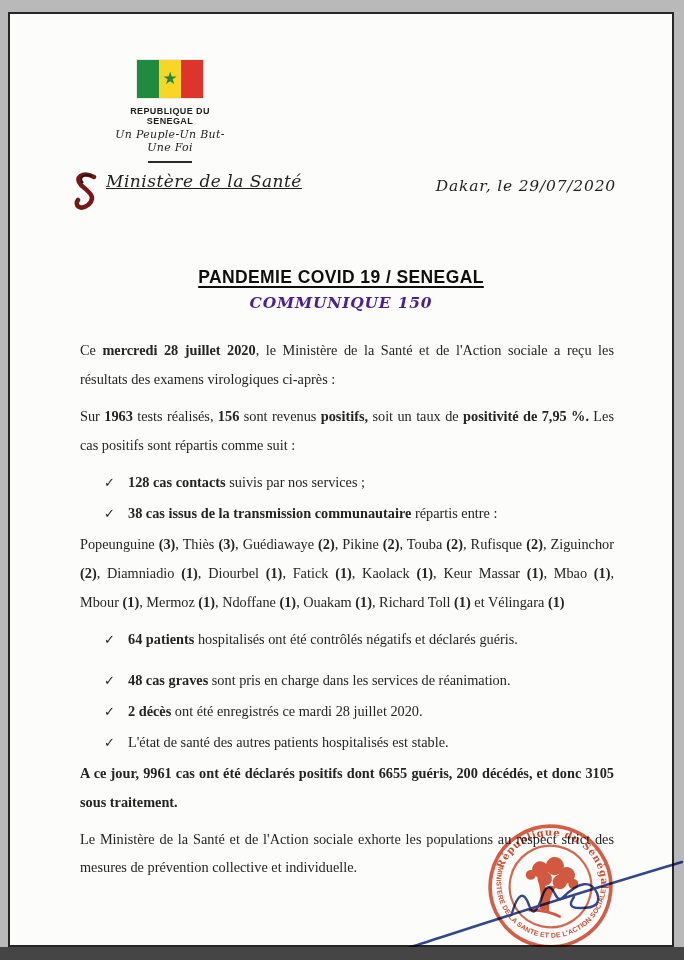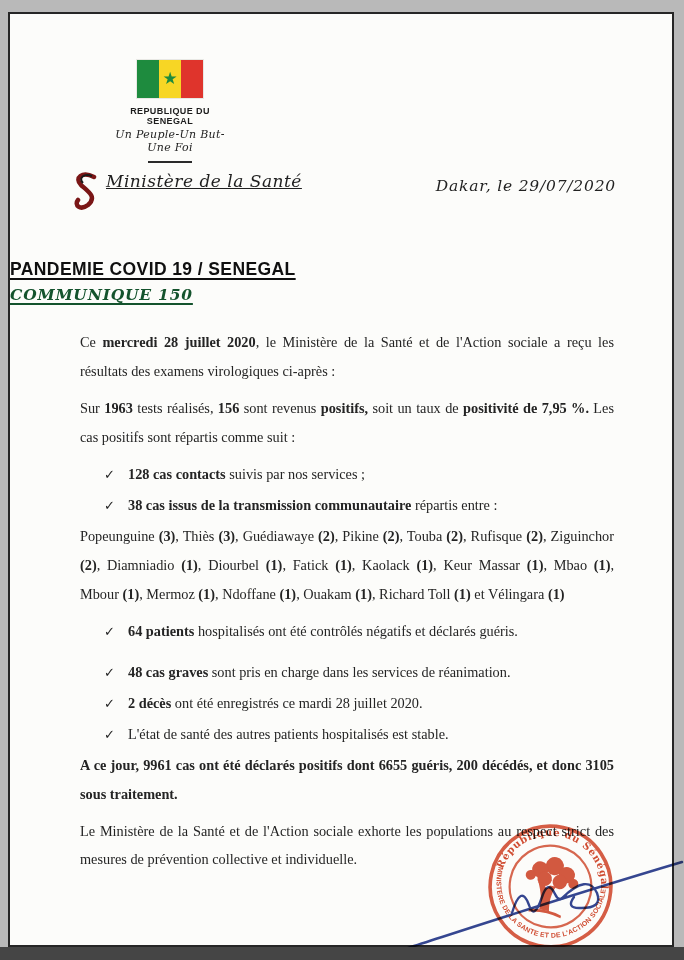--- a/index.html
+++ b/index.html
@@ -38,30 +38,30 @@
     position:absolute; left:96px; top:2px;
     font-style:italic; font-size:17px; line-height:1.75; color:#1f1f1f;
     font-family:"DejaVu Serif", serif; letter-spacing:0.5px;text-decoration:underline;
   }
   .dateline {
     position:absolute; right:56px; top:12px;
     font-style:italic; font-size:15.5px; color:#222; letter-spacing:0.8px;
     font-family:"DejaVu Serif", serif;
   }
   
-  .title-block { margin-top:24px; }
+  .title-block { margin-top:32px; text-align:center; }
   .title-main {
     font-family:"Liberation Sans", sans-serif; font-weight:bold; font-size:17.5px;
     letter-spacing:0.4px; color:#0f0f0f;
     text-decoration:underline; text-decoration-thickness:2px; text-underline-offset:3px;
   }
   .title-sub {
     margin-top:5px; font-family:"DejaVu Serif", serif; font-weight:bold; font-style:italic;
-    font-size:15.5px; letter-spacing:0.8px; color:#14532d;
-    text-decoration:underline; text-decoration-thickness:1.5px; text-underline-offset:3px;
+    font-size:15.5px; letter-spacing:0.8px; color:#4c1d95;
+    text-decoration-thickness:1.5px; text-underline-offset:3px;
   }
   
   .body {
     margin:24px 58px 0 70px;
     font-size:14.3px; line-height:29px; text-align:justify; color:#242424;
   }
   .body p { margin:0 0 8px 0; }
   .b { font-weight:bold; }
   .check-item { display:flex; padding-left:24px; margin:0 0 2px 0; }
   .check-glyph { flex:0 0 15px; margin-right:9px; font-family:"DejaVu Sans", sans-serif; font-size:13px; }

